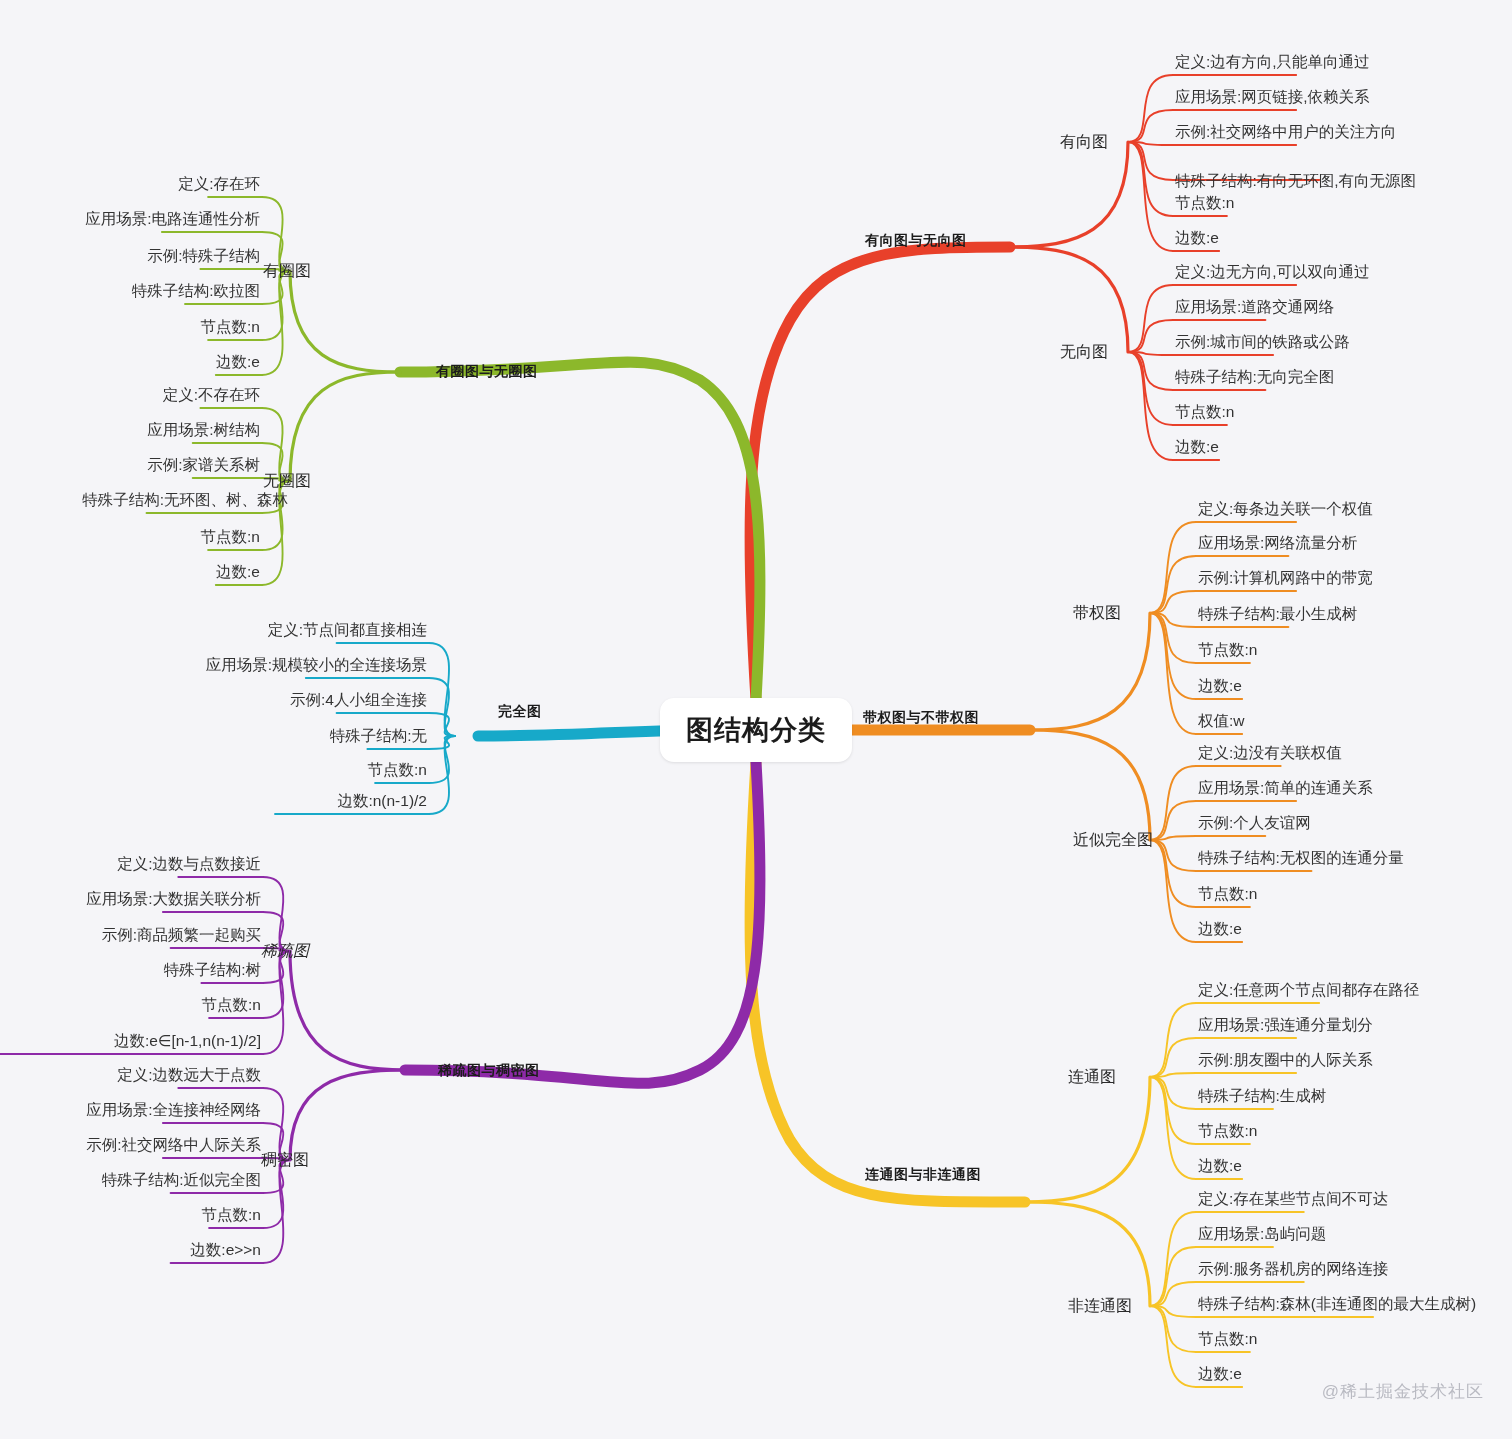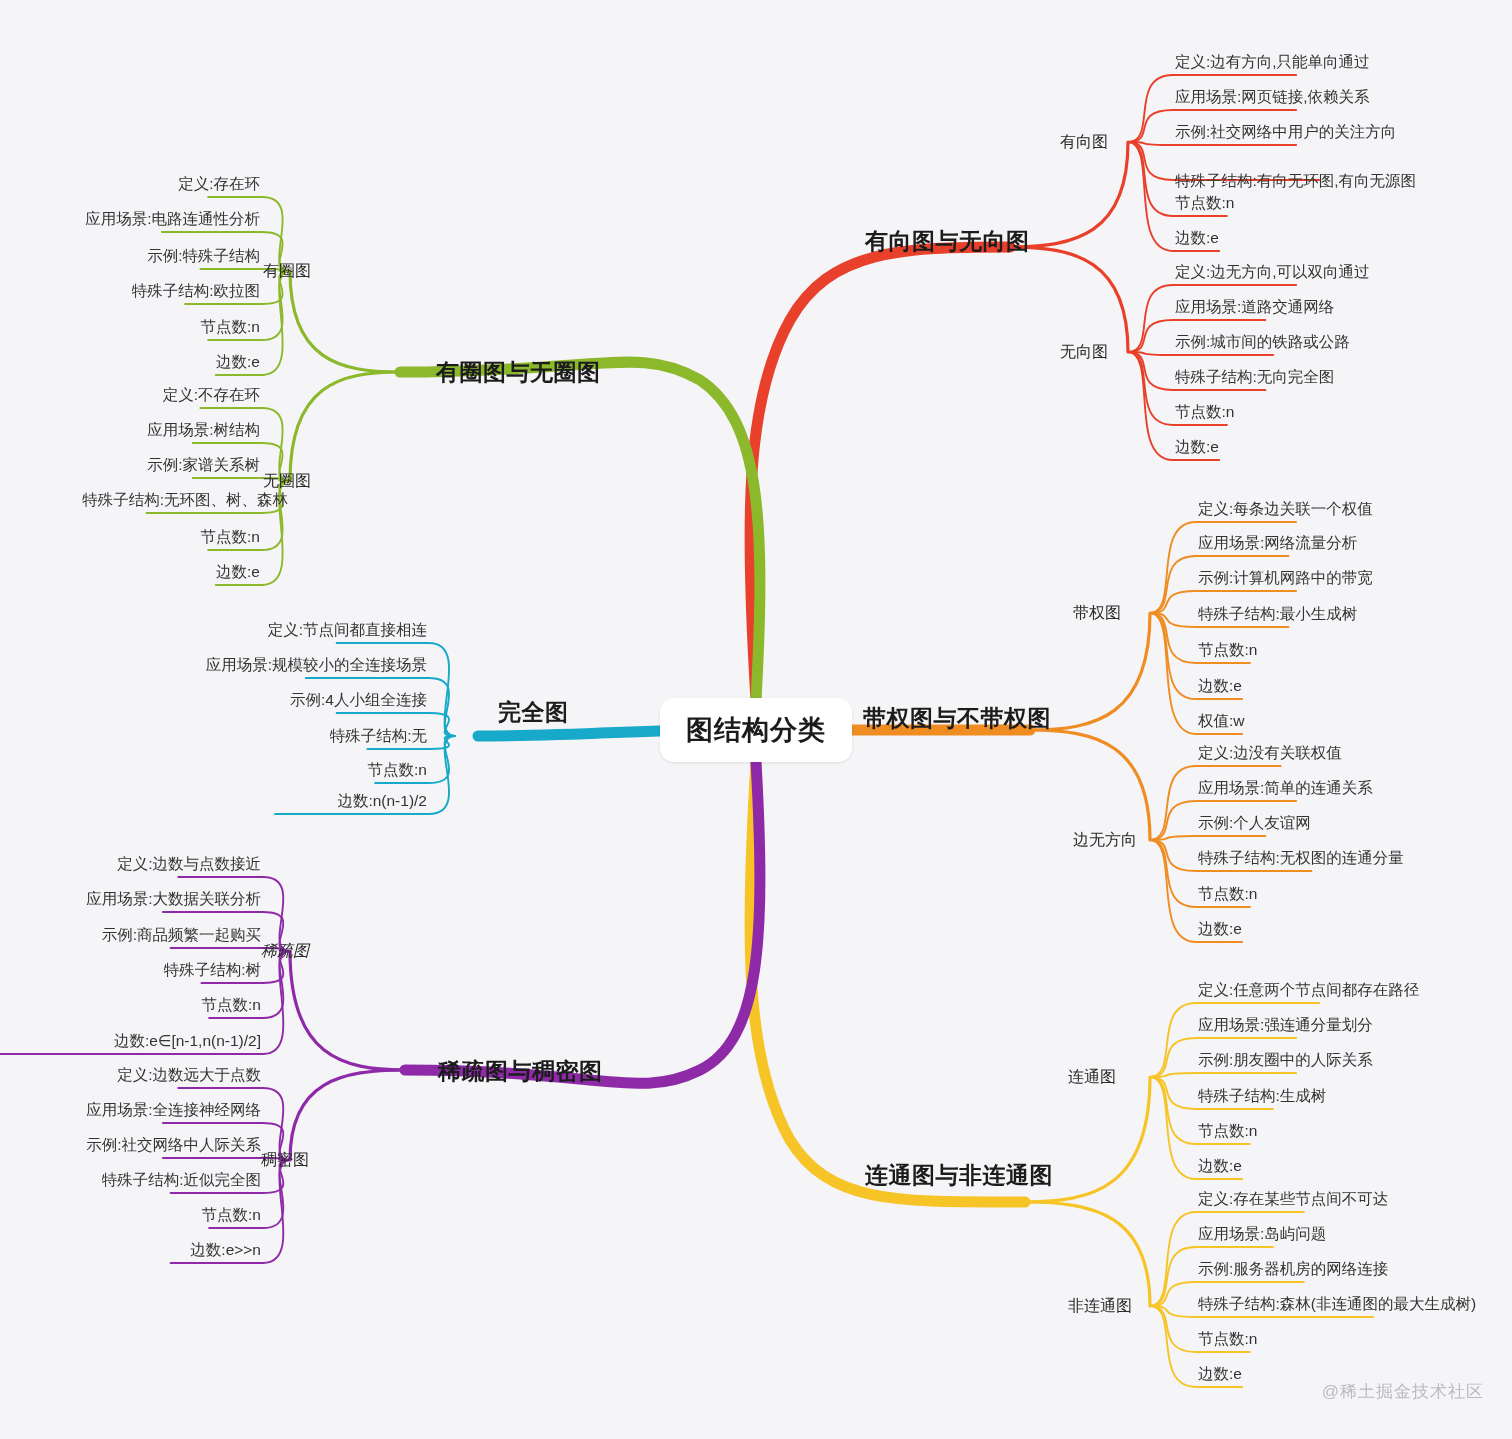--- a/index.html
+++ b/index.html
@@ -21,21 +21,21 @@
     padding:14px 26px;
     font-size:27px;
     font-weight:bold;
     color:#1b1b1b;
     box-shadow:0 1px 3px rgba(0,0,0,.10);
     letter-spacing:1px;
     z-index:40;
   }
   
   .lvl1{
-    font-size:23px;
+    font-size:14px;
     font-weight:bold;
     color:#1c1c1c;
     z-index:30;
     letter-spacing:.5px;
   }
   
   .lvl2{
     font-size:16px;
     color:#2b2b2b;
     z-index:30;
@@ -229,21 +229,21 @@
       <div class="node leaf" style="top: 447px; left: 1175px; transform: translate(0px, -50%);">边数:e</div>
       <div class="node lvl1" style="top: 718px; left: 863px; transform: translate(0px, -50%);">带权图与不带权图</div>
       <div class="node lvl2" style="top: 613px; left: 1073px; transform: translate(0px, -50%);">带权图</div>
       <div class="node leaf" style="top: 509px; left: 1198px; transform: translate(0px, -50%);">定义:每条边关联一个权值</div>
       <div class="node leaf" style="top: 543px; left: 1198px; transform: translate(0px, -50%);">应用场景:网络流量分析</div>
       <div class="node leaf" style="top: 578px; left: 1198px; transform: translate(0px, -50%);">示例:计算机网路中的带宽</div>
       <div class="node leaf" style="top: 614px; left: 1198px; transform: translate(0px, -50%);">特殊子结构:最小生成树</div>
       <div class="node leaf" style="top: 650px; left: 1198px; transform: translate(0px, -50%);">节点数:n</div>
       <div class="node leaf" style="top: 686px; left: 1198px; transform: translate(0px, -50%);">边数:e</div>
       <div class="node leaf" style="top: 721px; left: 1198px; transform: translate(0px, -50%);">权值:w</div>
-      <div class="node lvl2" style="top: 840px; left: 1073px; transform: translate(0px, -50%);">边无方向</div>
+      <div class="node lvl2" style="top: 840px; left: 1073px; transform: translate(0px, -50%);">近似完全图</div>
       <div class="node leaf" style="top: 753px; left: 1198px; transform: translate(0px, -50%);">定义:边没有关联权值</div>
       <div class="node leaf" style="top: 788px; left: 1198px; transform: translate(0px, -50%);">应用场景:简单的连通关系</div>
       <div class="node leaf" style="top: 823px; left: 1198px; transform: translate(0px, -50%);">示例:个人友谊网</div>
       <div class="node leaf" style="top: 858px; left: 1198px; transform: translate(0px, -50%);">特殊子结构:无权图的连通分量</div>
       <div class="node leaf" style="top: 894px; left: 1198px; transform: translate(0px, -50%);">节点数:n</div>
       <div class="node leaf" style="top: 929px; left: 1198px; transform: translate(0px, -50%);">边数:e</div>
       <div class="node lvl1" style="top: 1175px; left: 865px; transform: translate(0px, -50%);">连通图与非连通图</div>
       <div class="node lvl2" style="top: 1077px; left: 1068px; transform: translate(0px, -50%);">连通图</div>
       <div class="node leaf" style="top: 990px; left: 1198px; transform: translate(0px, -50%);">定义:任意两个节点间都存在路径</div>
       <div class="node leaf" style="top: 1025px; left: 1198px; transform: translate(0px, -50%);">应用场景:强连通分量划分</div>

